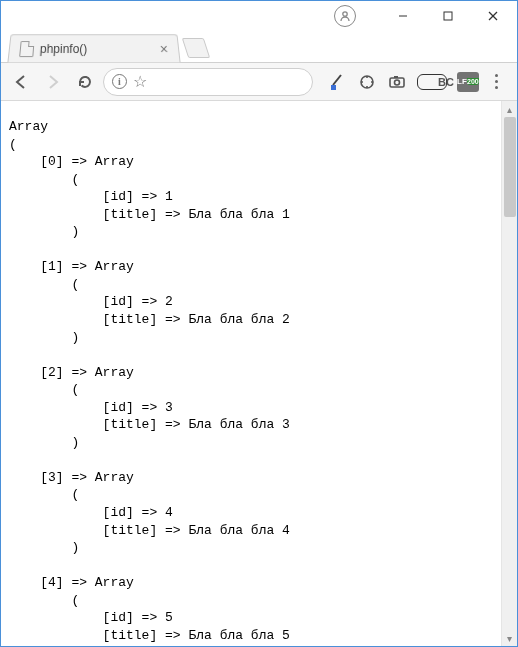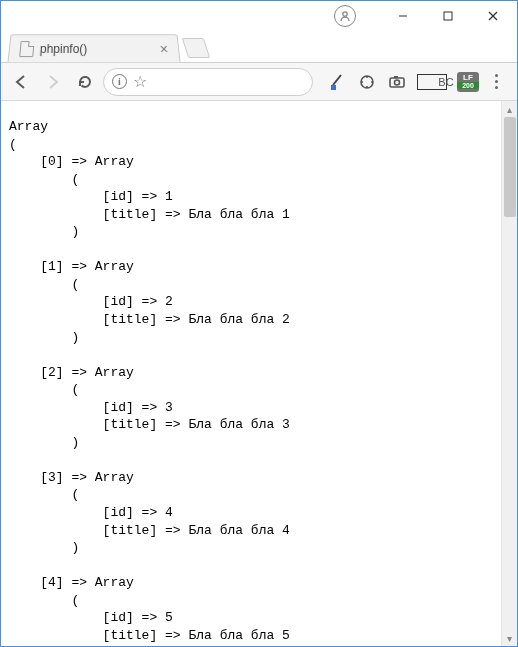--- a/index.html
+++ b/index.html
@@ -125,21 +125,21 @@
   .omnibox .star { color:#777; font-size:16px; }
   .ext-icons {
     display:flex; align-items:center; gap:10px; margin-left:10px;
   }
   .ext-icons .ico {
     width:20px;height:20px;display:flex;align-items:center;justify-content:center;
     color:#555;
   }
   .lf-badge {
     width:22px;height:20px;background:#737373;border-radius:3px;
-    color:#fff;font-size:8px;display:flex;flex-direction:column;
+    color:#fff;font-size:8px;display:flex;flex-direction:row;
     align-items:center;justify-content:center;line-height:1;font-weight:bold;
     position:relative;
   }
   .lf-badge .top{font-size:8px;}
   .lf-badge .bot{font-size:7px;background:#2e8b34;width:100%;text-align:center;border-radius:0 0 3px 3px;}
   .menu-dots {
     display:flex;flex-direction:column;gap:3px;margin-left:6px;margin-right:4px;
   }
   .menu-dots span{width:3px;height:3px;background:#666;border-radius:50%;}
   .content-wrap {
@@ -247,21 +247,21 @@
           <path d="M9 3v2M9 13v2M3 9h2M13 9h2" stroke="#555" stroke-width="1.6"></path>
         </svg>
     </div>
     <div class="ico">
       <svg width="18" height="18" viewBox="0 0 18 18">
           <rect x="2" y="5" width="14" height="9" rx="1.5" fill="none" stroke="#555" stroke-width="1.6"></rect>
           <circle cx="9" cy="9.5" r="2.5" fill="none" stroke="#555" stroke-width="1.6"></circle>
           <rect x="6" y="3" width="4" height="2" fill="#555"></rect>
         </svg>
     </div>
-    <div class="ico" style="font-weight:normal;font-size:11px;border:1.5px solid #333;border-radius:0;width:20px;height:16px;padding-left:28px;">BC</div>
+    <div class="ico" style="font-weight:bold;font-size:11px;border:1.5px solid #333;border-radius:6px;width:20px;height:16px;padding-left:28px;">BC</div>
     <div class="lf-badge">
       <span class="top">LF</span>
       <span class="bot">200</span>
     </div>
     <div class="menu-dots">
       <span></span>
         <span></span>
         <span></span>
     </div>
   </div>

